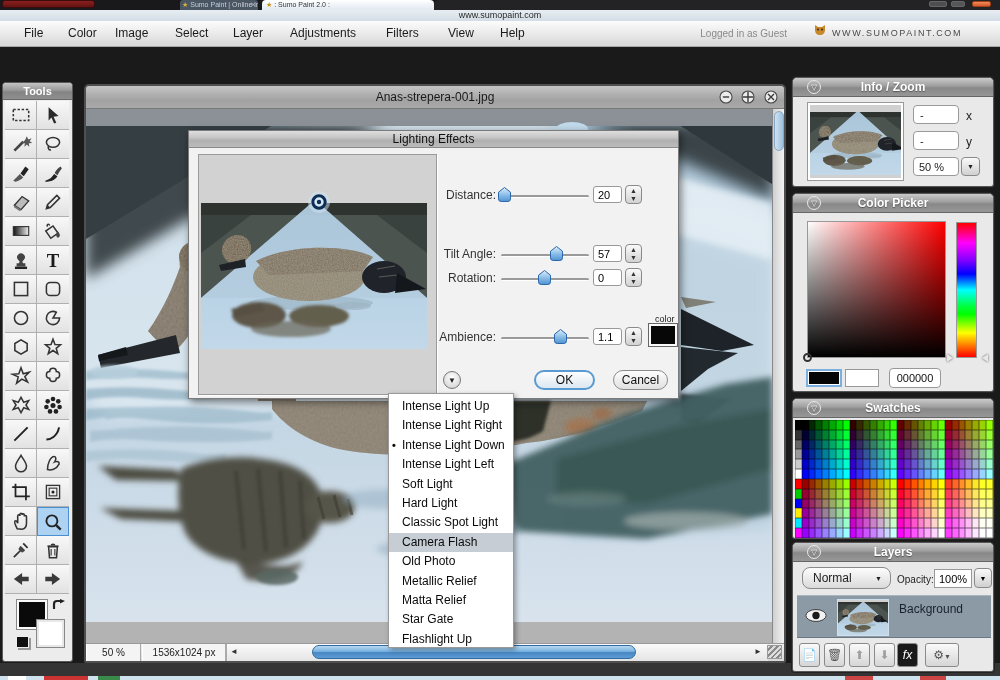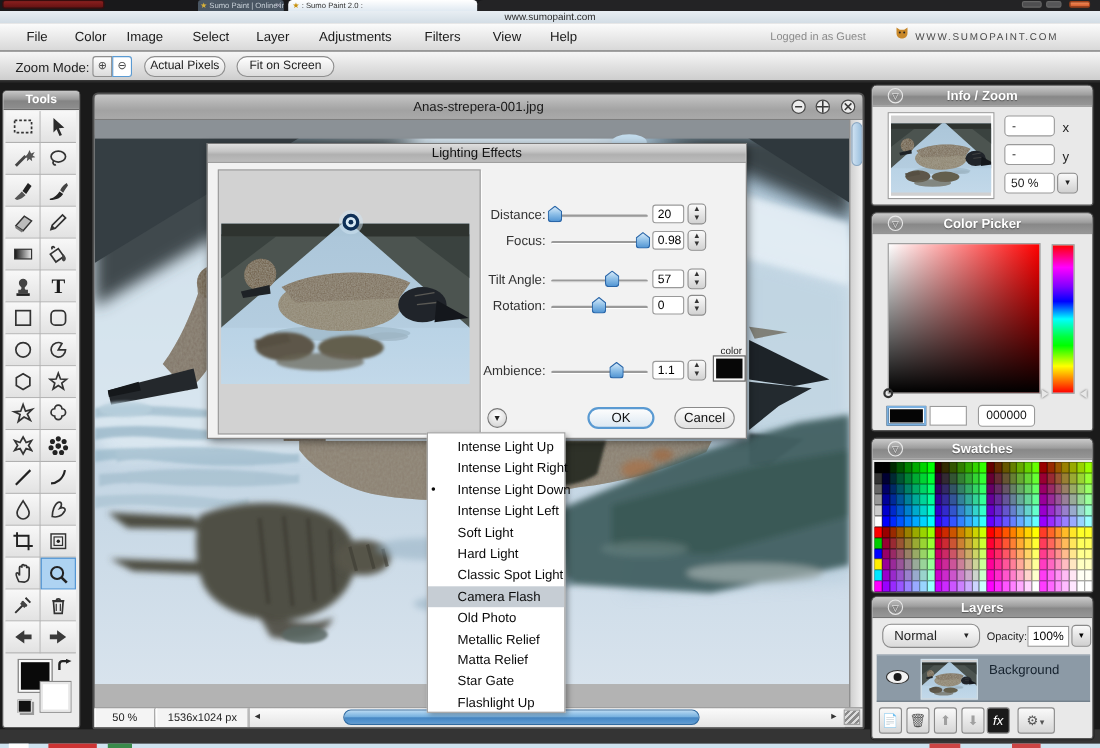--- a/index.html
+++ b/index.html
@@ -66,21 +66,21 @@
 .sspin b { position:absolute; left:0; width:15px; text-align:center; font-size:7px; color:#333; font-weight:normal; }
 .sspin b:first-child { top:1px; } .sspin b:last-child { bottom:1px; }
 #clab { position:absolute; left:466px; top:183px; font-size:9px; color:#222; }
 #cswatch { position:absolute; left:460px; top:193px; width:28px; height:22px; background:#070707; border:2px solid #f8f8f8; box-shadow:0 0 0 1px #666; }
 #ddbtn { position:absolute; left:254px; top:240px; width:18px; height:18px; border-radius:50%; background:radial-gradient(circle at 50% 35%,#fff,#ccc); border:1px solid #777; font-size:8px; text-align:center; line-height:17px; color:#222; }
 #okbtn { position:absolute; left:345px; top:239px; width:61px; height:20px; border-radius:10px; background:linear-gradient(#fdfdfd,#dce8f2); border:2px solid #5a9ad2; font-size:12px; text-align:center; line-height:16px; color:#111; }
 #cancelbtn { position:absolute; left:424px; top:239px; width:55px; height:20px; border-radius:10px; background:linear-gradient(#fdfdfd,#e0e0e0); border:1px solid #8a8a8a; font-size:12px; text-align:center; line-height:18px; color:#111; }
 
 
 #dropdown { left:388px; top:393px; width:126px; height:255px; background:#fff; border:1px solid #999; box-shadow:2px 2px 5px rgba(0,0,0,.35); font-size:12px; color:#0a0a0a; padding-top:3px; }
-.ddi { position:relative; height:19.4px; line-height:19.4px; padding-left:27px; white-space:nowrap; }
+.ddi { position:relative; height:19.4px; line-height:19.4px; padding-left:13px; white-space:nowrap; }
 .ddi.hl { background:#c6cdd4; }
 .bu { position:absolute; left:3px; font-size:11px; }
 
 
 .panel { position:absolute; left:792px; width:202px; background:#e9e9e9; border:1px solid #555; border-radius:5px 5px 3px 3px; box-shadow:0 0 0 1px #222; }
 .phead { position:absolute; left:0; top:0; width:100%; height:19px; background:linear-gradient(#cacaca 0%,#9e9e9e 45%,#888 55%,#979797 100%); border-bottom:1px solid #666; border-radius:4px 4px 0 0; color:#fff; font-size:12px; font-weight:bold; text-align:center; line-height:19px; text-shadow:0 1px 1px #555; }
 .ph-ico { position:absolute; left:14px; top:2px; width:14px; height:14px; border-radius:50%; border:1px solid #e8e8e8; color:#f2f2f2; font-size:8px; line-height:13px; text-align:center; font-weight:normal; }
 #infozoom { top:77px; height:110px; }
 #izthumb { position:absolute; left:15px; top:25px; width:95px; height:77px; border:2px solid #fff; box-shadow:0 0 0 1px #999; background:#d0d0d0; overflow:hidden; }
 .izfield { position:absolute; left:120px; width:46px; height:19px; background:#fff; border:1px solid #9a9a9a; border-radius:4px; font-size:11px; padding:3px 0 0 6px; color:#222; }
@@ -152,27 +152,20 @@
       <span style="position:absolute;left:500px;top:5px">Help</span>
 <span id="loggedin">Logged in as Guest</span>
 <span id="mascot"><svg width="14" height="12" viewBox="0 0 14 12">
           <path d="M2 1 L5 3 L9 3 L12 1 L12 6 C12 9 10 11 7 11 C4 11 2 9 2 6 Z" fill="#c8882a"></path>
           <circle cx="5" cy="5.5" r="0.9" fill="#222"></circle>
           <circle cx="9" cy="5.5" r="0.9" fill="#222"></circle>
         </svg></span>
 <span id="sumourl">WWW.SUMOPAINT.COM</span>
 </div>
 
-<div id="zoombar" class="abs">
-<span class="abs" style="left:14px;top:7px">Zoom Mode:</span>
-<span class="zbtn" style="left:84px;width:18px;border-radius:3px 0 0 3px;font-size:10px;text-align:center;line-height:17px;color:#444">⊕</span>
-<span class="zbtn" style="left:102px;width:18px;border-radius:0 3px 3px 0;background:#fff;border:1px solid #5a9ad2;font-size:10px;text-align:center;line-height:17px;color:#444">⊖</span>
-<span class="zbtn pill" style="left:131px;width:74px">Actual Pixels</span>
-<span class="zbtn pill" style="left:215px;width:89px">Fit on Screen</span>
-</div>
 
 <div id="tools" class="abs">
 <div id="toolhead">Tools</div>
 <div id="toolgrid"><div class="tc"><svg viewBox="0 0 20 20" width="22" height="22">
             <rect x="3" y="5" width="14" height="10" stroke="#333" fill="none" stroke-width="1.4" stroke-dasharray="2.2,1.6"></rect>
           </svg></div><div class="tc"><svg viewBox="0 0 20 20" width="22" height="22">
             <path d="M6 3 L15 11 L10.5 11.5 L13 17 L11 17.8 L8.6 12.3 L6 15 Z" fill="#2a2a2a"></path>
           </svg></div><div class="tc"><svg viewBox="0 0 20 20" width="22" height="22">
             <path d="M4 16 L12 8" stroke="#444" stroke-width="2.4" fill="none"></path>
             <path d="M14 6 l1.3-3 1.3 3 3-1.3-1.7 2.8 2.4 1.5-3.2.4.4 3-2.2-2-2.2 2 .4-3-3.2-.4 2.4-1.5z" fill="#555"></path>
@@ -459,32 +452,20 @@
           <circle cx="14" cy="14" r="2.2" fill="#0d2f57"></circle>
         </svg>
 </div>
       <div class="srow" style="top:54px">
 <span class="slab">Distance:</span>
 <span class="strack"></span>
 <svg class="shandle" style="left:309px" width="13" height="15" viewBox="0 0 13 15">
           <path d="M6.5 0.5 L12.5 5.2 L12.5 11.8 Q12.5 14.5 9.8 14.5 L3.2 14.5 Q0.5 14.5 0.5 11.8 L0.5 5.2 Z" fill="url(#hgrad)" stroke="#2a66a8" stroke-width="1"></path>
         </svg>
 <span class="sval">20</span>
-<span class="sspin">
-          <b>▲</b>
-          <b>▼</b>
-        </span>
-</div>
-      <div class="srow" style="top:78px">
-<span class="slab">Focus:</span>
-<span class="strack"></span>
-<svg class="shandle" style="left:389px" width="13" height="15" viewBox="0 0 13 15">
-          <path d="M6.5 0.5 L12.5 5.2 L12.5 11.8 Q12.5 14.5 9.8 14.5 L3.2 14.5 Q0.5 14.5 0.5 11.8 L0.5 5.2 Z" fill="url(#hgrad)" stroke="#2a66a8" stroke-width="1"></path>
-        </svg>
-<span class="sval">0.98</span>
 <span class="sspin">
           <b>▲</b>
           <b>▼</b>
         </span>
 </div>
       <div class="srow" style="top:113px">
 <span class="slab">Tilt Angle:</span>
 <span class="strack"></span>
 <svg class="shandle" style="left:361px" width="13" height="15" viewBox="0 0 13 15">
           <path d="M6.5 0.5 L12.5 5.2 L12.5 11.8 Q12.5 14.5 9.8 14.5 L3.2 14.5 Q0.5 14.5 0.5 11.8 L0.5 5.2 Z" fill="url(#hgrad)" stroke="#2a66a8" stroke-width="1"></path>

